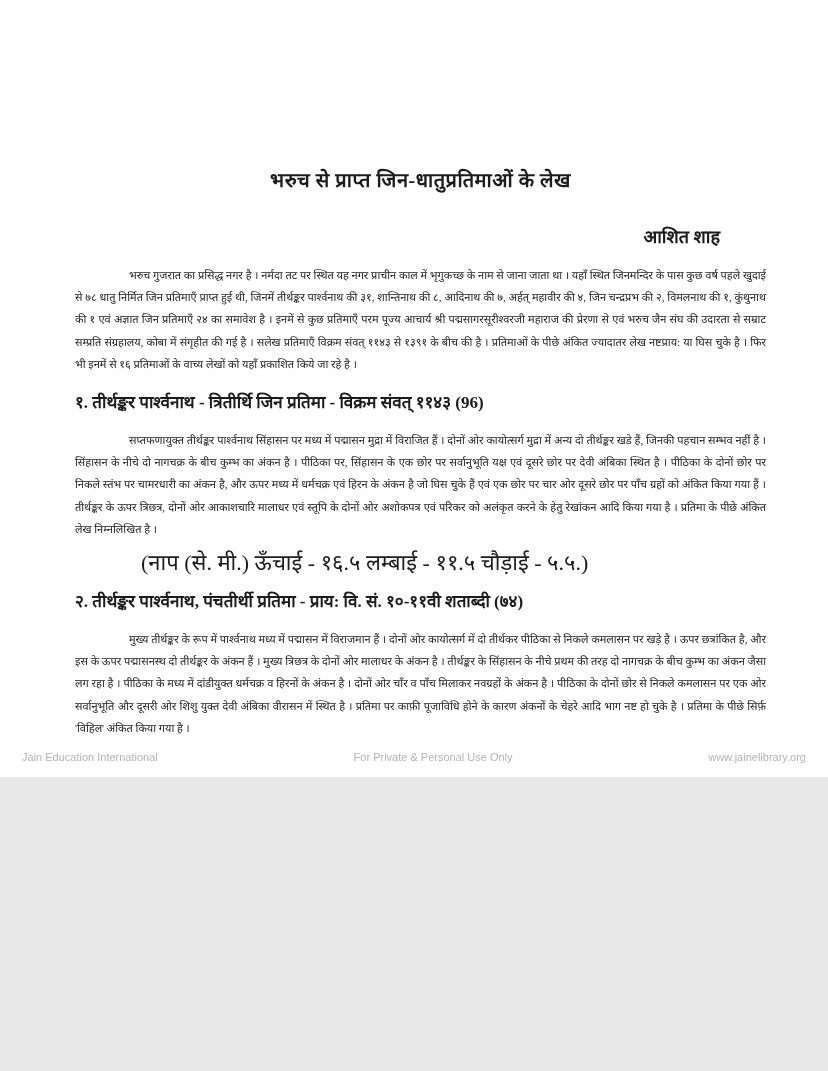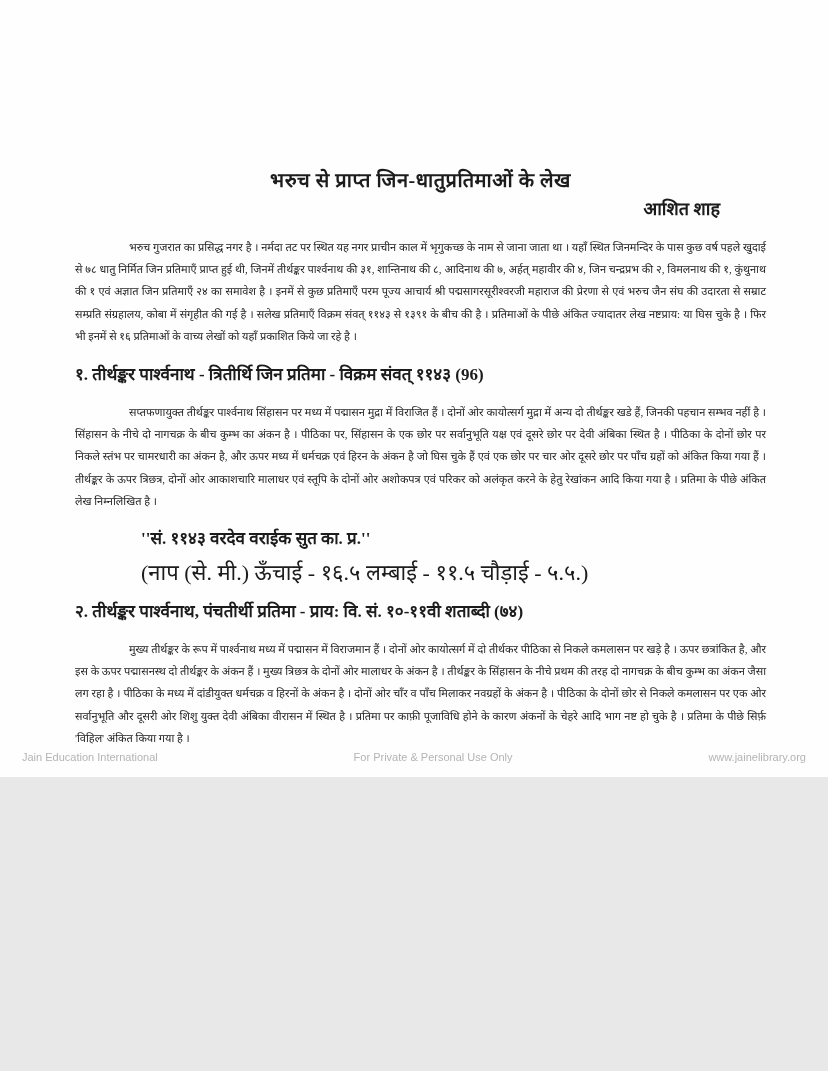--- a/index.html
+++ b/index.html
@@ -25,21 +25,21 @@
     width: 691px;
   }
   .doc-title {
     margin-top: 166px;
     text-align: center;
     font-size: 20px;
     font-weight: bold;
     letter-spacing: 0.5px;
   }
   .author {
-    margin-top: 3px;
+    margin-top: 31px;
     text-align: right;
     padding-right: 46px;
     font-size: 18px;
     font-weight: bold;
   }
   .para {
     margin-top: 14px;
     font-size: 11px;
     line-height: 22.2px;
     text-align: justify;
@@ -91,21 +91,20 @@
     <div class="doc-title">भरुच से प्राप्त जिन-धातुप्रतिमाओं के लेख</div>
 
     <div class="author">आशित शाह</div>
 
     <div class="para first">भरुच गुजरात का प्रसिद्ध नगर है । नर्मदा तट पर स्थित यह नगर प्राचीन काल में भृगुकच्छ के नाम से जाना जाता था । यहाँ स्थित जिनमन्दिर के पास कुछ वर्ष पहले खुदाई से ७८ धातु निर्मित जिन प्रतिमाएँ प्राप्त हुई थी, जिनमें तीर्थङ्कर पार्श्वनाथ की ३१, शान्तिनाथ की ८, आदिनाथ की ७, अर्हत् महावीर की ४, जिन चन्द्रप्रभ की २, विमलनाथ की १, कुंथुनाथ की १ एवं अज्ञात जिन प्रतिमाएँ २४ का समावेश है । इनमें से कुछ प्रतिमाएँ परम पूज्य आचार्य श्री पद्मसागरसूरीश्वरजी महाराज की प्रेरणा से एवं भरुच जैन संघ की उदारता से सम्राट सम्प्रति संग्रहालय, कोबा में संगृहीत की गई है । सलेख प्रतिमाएँ विक्रम संवत् ११४३ से १३९१ के बीच की है । प्रतिमाओं के पीछे अंकित ज्यादातर लेख नष्टप्राय: या घिस चुके है । फिर भी इनमें से १६ प्रतिमाओं के वाच्य लेखों को यहाँ प्रकाशित किये जा रहे है ।</div>
 
     <div class="section-heading">१. तीर्थङ्कर पार्श्वनाथ - त्रितीर्थि जिन प्रतिमा - विक्रम संवत् ११४३ (96)</div>
 
     <div class="para">सप्तफणायुक्त तीर्थङ्कर पार्श्वनाथ सिंहासन पर मध्य में पद्मासन मुद्रा में विराजित हैं । दोनों ओर कायोत्सर्ग मुद्रा में अन्य दो तीर्थङ्कर खडे हैं, जिनकी पहचान सम्भव नहीं है । सिंहासन के नीचे दो नागचक्र के बीच कुम्भ का अंकन है । पीठिका पर, सिंहासन के एक छोर पर सर्वानुभूति यक्ष एवं दूसरे छोर पर देवी अंबिका स्थित है । पीठिका के दोनों छोर पर निकले स्तंभ पर चामरधारी का अंकन है, और ऊपर मध्य में धर्मचक्र एवं हिरन के अंकन है जो घिस चुके हैं एवं एक छोर पर चार ओर दूसरे छोर पर पाँच ग्रहों को अंकित किया गया हैं । तीर्थङ्कर के ऊपर त्रिछत्र, दोनों ओर आकाशचारि मालाधर एवं स्तूपि के दोनों ओर अशोकपत्र एवं परिकर को अलंकृत करने के हेतु रेखांकन आदि किया गया है । प्रतिमा के पीछे अंकित लेख निम्नलिखित है ।</div>
 
-    <div class="inscription">''सं. ११४३ वरदेव वराईक सुत का. प्र.''</div>
 
     <div class="measurement">(नाप (से. मी.) ऊँचाई - १६.५ लम्बाई - ११.५ चौड़ाई - ५.५.)</div>
 
     <div class="section-heading">२. तीर्थङ्कर पार्श्वनाथ, पंचतीर्थी प्रतिमा - प्राय: वि. सं. १०-११वी शताब्दी (७४)</div>
 
     <div class="para">मुख्य तीर्थङ्कर के रूप में पार्श्वनाथ मध्य में पद्मासन में विराजमान हैं । दोनों ओर कायोत्सर्ग में दो तीर्थकर पीठिका से निकले कमलासन पर खड़े है । ऊपर छत्रांकित है, और इस के ऊपर पद्मासनस्थ दो तीर्थङ्कर के अंकन हैं । मुख्य त्रिछत्र के दोनों ओर मालाधर के अंकन है । तीर्थङ्कर के सिंहासन के नीचे प्रथम की तरह दो नागचक्र के बीच कुम्भ का अंकन जैसा लग रहा है । पीठिका के मध्य में दांडीयुक्त धर्मचक्र व हिरनों के अंकन है । दोनों ओर चाँर व पाँच मिलाकर नवग्रहों के अंकन है । पीठिका के दोनों छोर से निकले कमलासन पर एक ओर सर्वानुभूति और दूसरी ओर शिशु युक्त देवी अंबिका वीरासन में स्थित है । प्रतिमा पर काफ़ी पूजाविधि होने के कारण अंकनों के चेहरे आदि भाग नष्ट हो चुके है । प्रतिमा के पीछे सिर्फ़ 'विहिल' अंकित किया गया है ।</div>
 
 
   </div>
 

